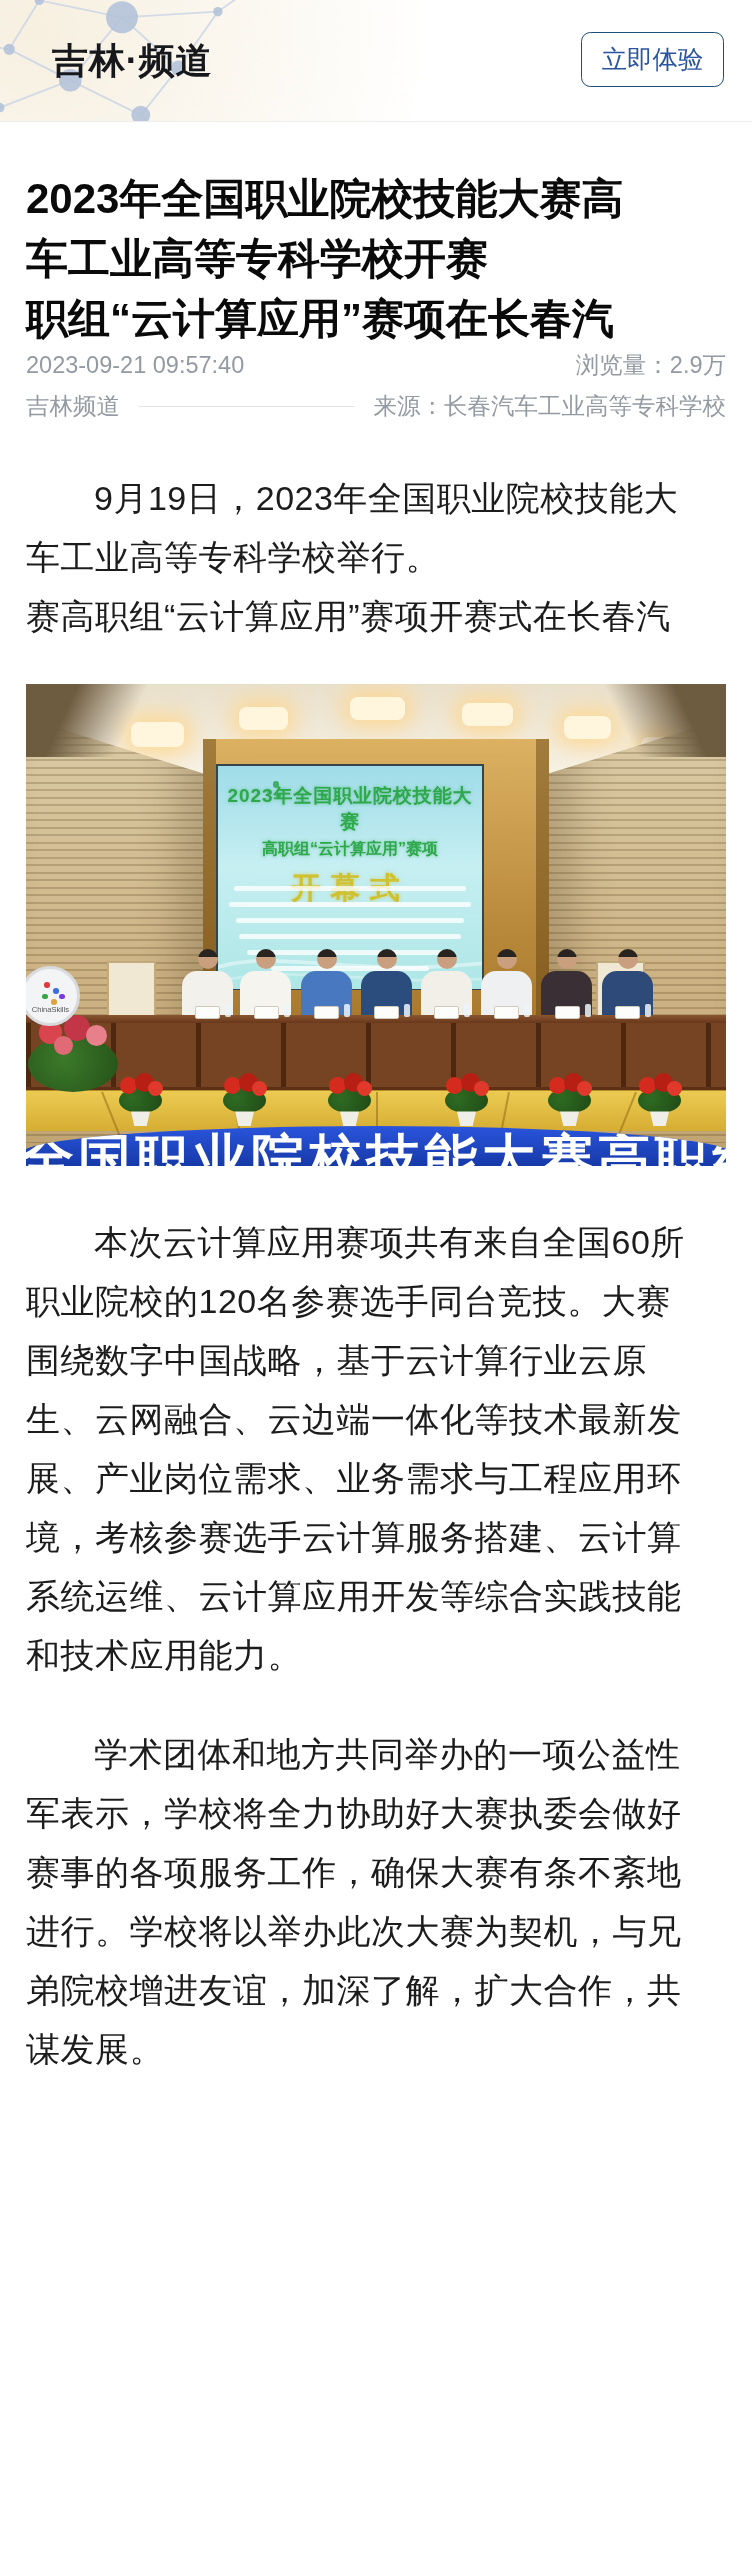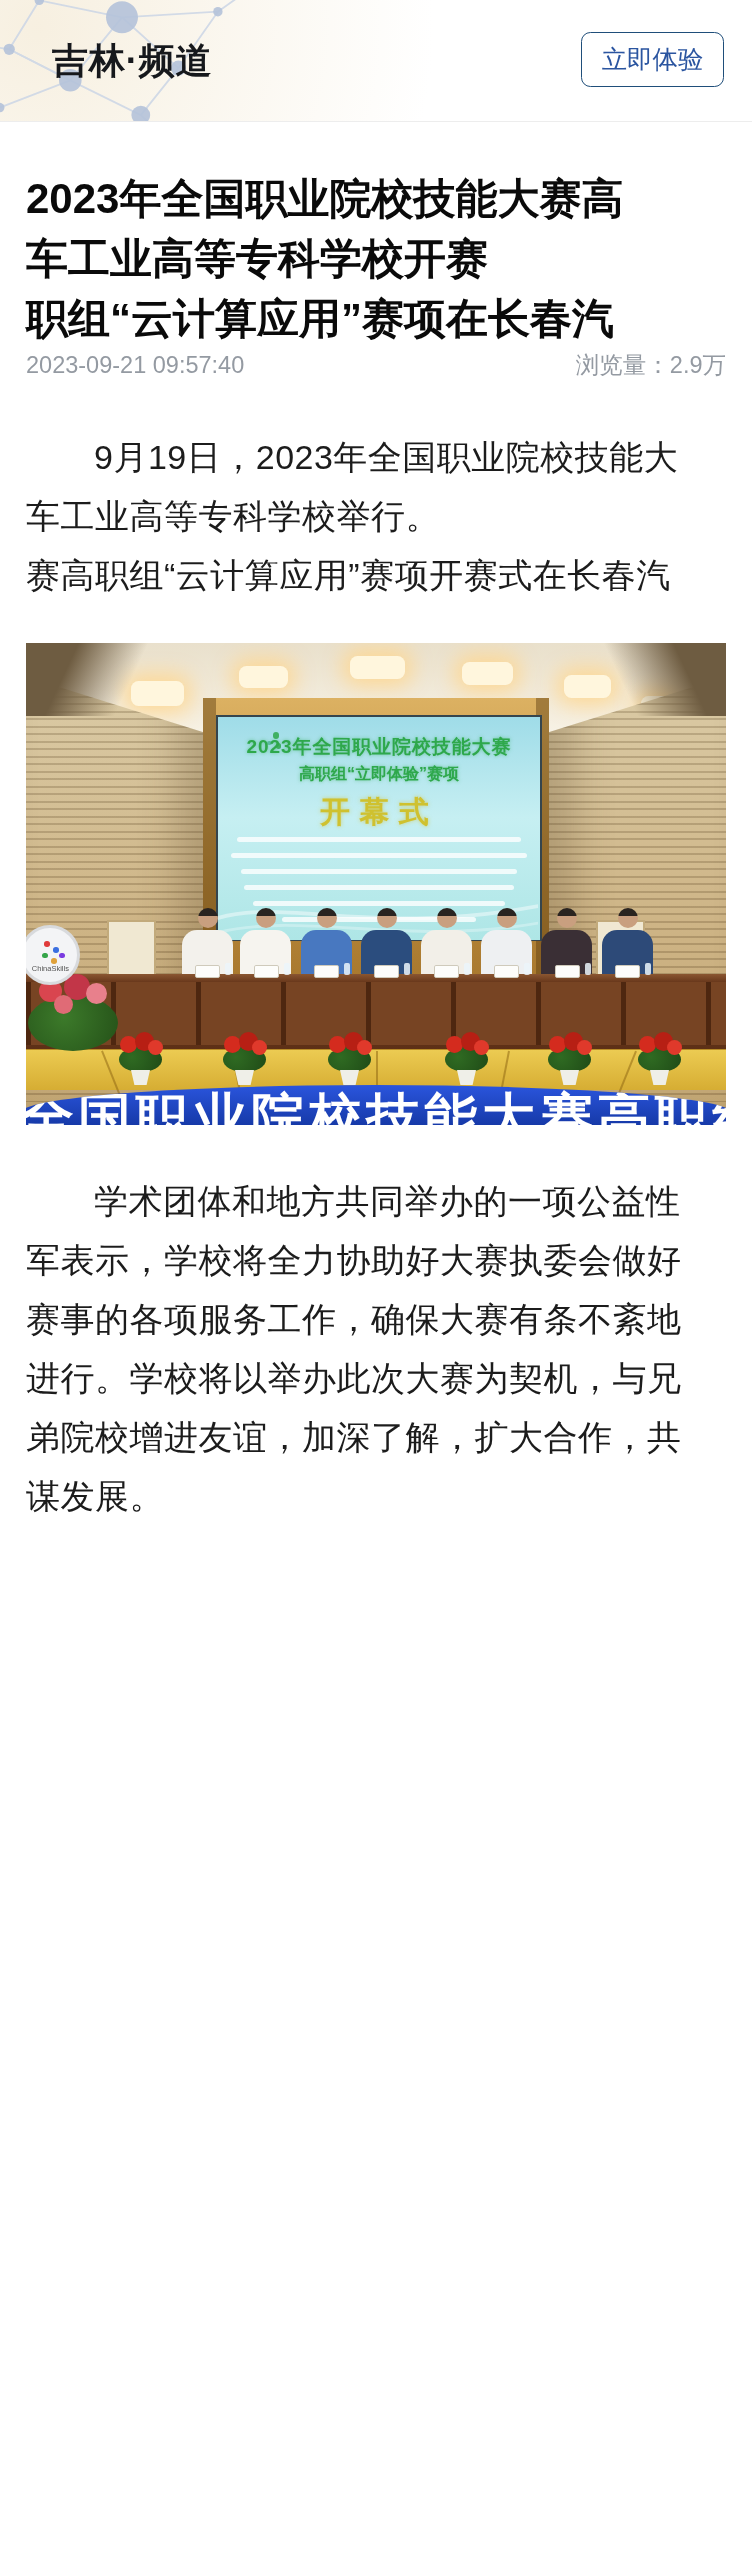--- a/index.html
+++ b/index.html
@@ -49,21 +49,21 @@
      box-shadow:inset -28px 0 38px rgba(80,60,30,.25);}
   .wall.right{right:0;clip-path:polygon(0 16%,100% 4%,100% 100%,0 100%);
      box-shadow:inset 28px 0 38px rgba(80,60,30,.25);}
   .door{position:absolute;width:49px;height:111px;background:#f0e8d2;border:2.8px solid #c2aa7b;border-bottom:none;}
   .door.left{left:81px;top:277px;}
   .door.right{right:81px;top:277px;}
   .wood{position:absolute;left:177px;top:55px;width:346px;height:278px;
      background:linear-gradient(#dcb162,#b8883a 70%,#a9792f);}
   .wood:before,.wood:after{content:"";position:absolute;top:0;bottom:0;width:13px;background:rgba(90,60,15,.45);}
   .wood:before{left:0;} .wood:after{right:0;}
-  .screen{position:absolute;left:190px;top:72px;width:326px;height:226px;
+  .screen{position:absolute;left:190px;top:80px;width:268px;height:226px;
      background:linear-gradient(180deg,#9fdcE8,#c6eff2 45%,#aee6e6);
      border:2.8px solid #35454d;border-bottom-width:1.9px;overflow:hidden;}
   .scr-line1{margin-top:17px;text-align:center;font-size:19px;font-weight:700;color:var(--screen-green);
      letter-spacing:0.9px;text-shadow:0 0 3.8px rgba(46,168,76,.55);filter:blur(0.3px);}
   .scr-line2{margin-top:3.8px;text-align:center;font-size:16px;font-weight:700;color:var(--screen-green);
      text-shadow:0 0 3.8px rgba(46,168,76,.55);filter:blur(0.3px);}
   .scr-sub{margin-top:7.5px;text-align:center;font-size:30px;font-weight:700;color:var(--subtitle-yellow);
      letter-spacing:9.4px;text-shadow:0 0 4.7px rgba(210,190,40,.6);filter:blur(0.3px);}
   .scr-logo{position:absolute;left:49px;top:15px;width:17px;height:24.5px;}
   .scr-logo i{position:absolute;border-radius:50%;background:#2ea84c;opacity:.85;}
@@ -134,20 +134,25 @@
       <div class="t-line">2023年全国职业院校技能大赛高</div>
       <div class="t-line">车工业高等专科学校开赛</div>
       <div class="t-line">职组“云计算应用”赛项在长春汽</div>
     </div>
 
   <div class="meta-row first">
     <span>2023-09-21 09:57:40</span>
     <span>浏览量：2.9万</span>
   </div>
 
+  <div class="meta-row second">
+    <span>吉林频道</span>
+    <span class="meta-line"></span>
+    <span>来源：长春汽车工业高等专科学校</span>
+  </div>
 
   <div id="para-first">
       <div class="para">
         <div class="p-line indent">9月19日，2023年全国职业院校技能大</div>
         <div class="p-line">车工业高等专科学校举行。</div>
         <div class="p-line">赛高职组“云计算应用”赛项开赛式在长春汽</div>
       </div>
     </div>
 
   <div class="figure">
@@ -168,21 +173,21 @@
     <div class="door left"></div>
     <div class="door right"></div>
 
     <div class="screen">
       <div class="scr-logo">
         <i style="left:5.6px;top:0;width:6.6px;height:6.6px;"></i>
         <i style="left:0;top:8.5px;width:4.7px;height:4.7px;background:#57b8a0;"></i>
         <i style="left:8.5px;top:11.3px;width:5.6px;height:5.6px;"></i>
       </div>
       <div class="scr-line1">2023年全国职业院校技能大赛</div>
-      <div class="scr-line2">高职组“立即体验”赛项</div>
+      <div class="scr-line2">高职组“云计算应用”赛项</div>
       <div class="scr-sub">开幕式</div>
       <div class="fineprint" id="fineprint">
           <div class="fp-row" style="width: 88%; margin-top: 0px;"></div>
           <div class="fp-row" style="width: 92%; margin-top: 11.3px;"></div>
           <div class="fp-row" style="width: 86%; margin-top: 11.3px;"></div>
           <div class="fp-row" style="width: 84%; margin-top: 11.3px;"></div>
           <div class="fp-row" style="width: 78%; margin-top: 11.3px;"></div>
           <div class="fp-row" style="width: 60%; margin-top: 11.3px;"></div>
         </div>
       <svg class="waves" width="320" height="113" viewBox="0 0 340 120">
@@ -316,20 +321,30 @@
       <span>ChinaSkills</span>
     </div>
 
     <div class="banner">
       <span>全国职业院校技能大赛高职组云计算</span>
     </div>
   </div>
 
   <div id="para-rest">
       <div class="para">
+        <div class="p-line indent">本次云计算应用赛项共有来自全国60所</div>
+        <div class="p-line">职业院校的120名参赛选手同台竞技。大赛</div>
+        <div class="p-line">围绕数字中国战略，基于云计算行业云原</div>
+        <div class="p-line">生、云网融合、云边端一体化等技术最新发</div>
+        <div class="p-line">展、产业岗位需求、业务需求与工程应用环</div>
+        <div class="p-line">境，考核参赛选手云计算服务搭建、云计算</div>
+        <div class="p-line">系统运维、云计算应用开发等综合实践技能</div>
+        <div class="p-line">和技术应用能力。</div>
+      </div>
+      <div class="para">
         <div class="p-line indent">学术团体和地方共同举办的一项公益性</div>
         <div class="p-line">军表示，学校将全力协助好大赛执委会做好</div>
         <div class="p-line">赛事的各项服务工作，确保大赛有条不紊地</div>
         <div class="p-line">进行。学校将以举办此次大赛为契机，与兄</div>
         <div class="p-line">弟院校增进友谊，加深了解，扩大合作，共</div>
         <div class="p-line">谋发展。</div>
       </div>
     </div>
 </div>
 

